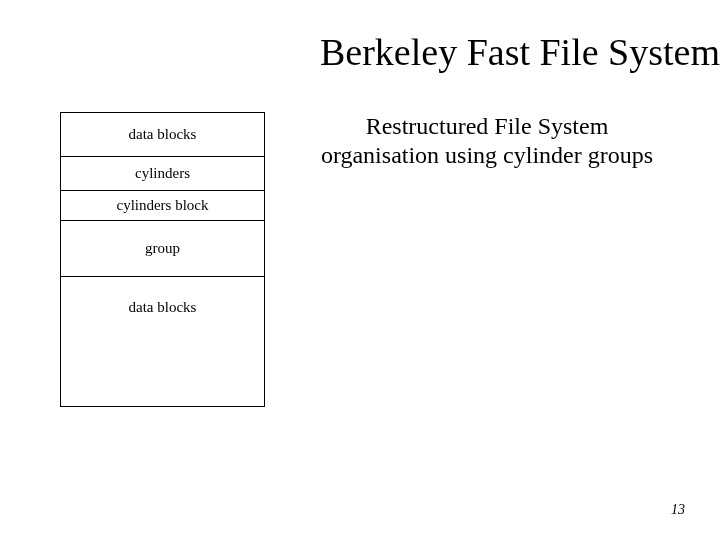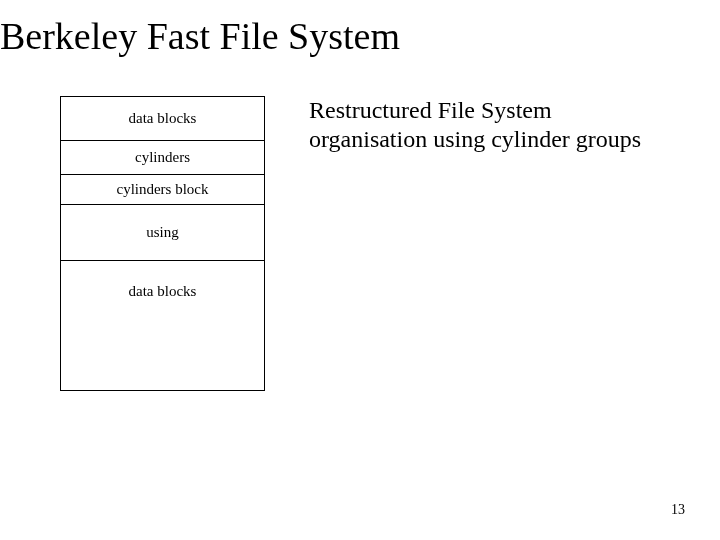--- a/index.html
+++ b/index.html
@@ -1,27 +1,27 @@
 <!DOCTYPE html>
 <html><head>
   <meta charset="utf-8">
   <style>
-    * { margin: 0; padding: 0; box-sizing: border-box; }
+    * { margin: 0; padding: 0; box-sizing: border-box; text-align: center; }
     body {
       width: 720px;
       height: 540px;
       background: #fff;
       font-family: "Times New Roman", Times, serif;
       position: relative;
       color: #000;
     }
     .title {
       font-size: 38px;
-      text-align: left;
-      margin-top: 14px;
+      text-align: right;
+      margin-top: 30px;
       font-weight: normal;
     }
     .content {
       display: flex;
       margin-top: 38px;
       padding: 0 55px 0 60px;
     }
     .diagram {
       border: 1.5px solid #000;
       width: 205px;
@@ -65,33 +65,34 @@
     .bullets li::before {
       content: "–";
       position: absolute;
       left: 0;
     }
     .page-number {
       position: absolute;
       bottom: 22px;
       right: 35px;
       font-size: 14px;
+      font-style: italic;
     }
   </style>
 </head>
 <body>
 
 <h1 class="title">Berkeley Fast File System</h1>
 
 <div class="content">
   <div class="diagram">
     <div class="diagram-row r1">data blocks</div>
     <div class="diagram-row r2">cylinders</div>
     <div class="diagram-row r3">cylinders block</div>
-    <div class="diagram-row r4">using</div>
+    <div class="diagram-row r4">group</div>
     <div class="diagram-row r5">data blocks</div>
   </div>
 
   <div class="text-column">
     <p class="intro">Restructured File System organisation using cylinder groups</p>
   </div>
 </div>
 
 <div class="page-number">13</div>
 

